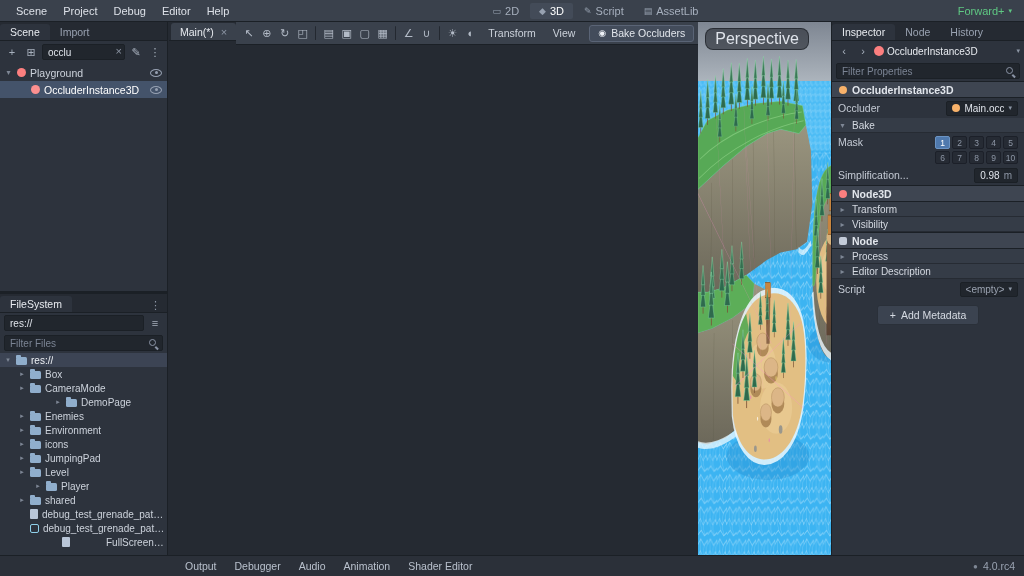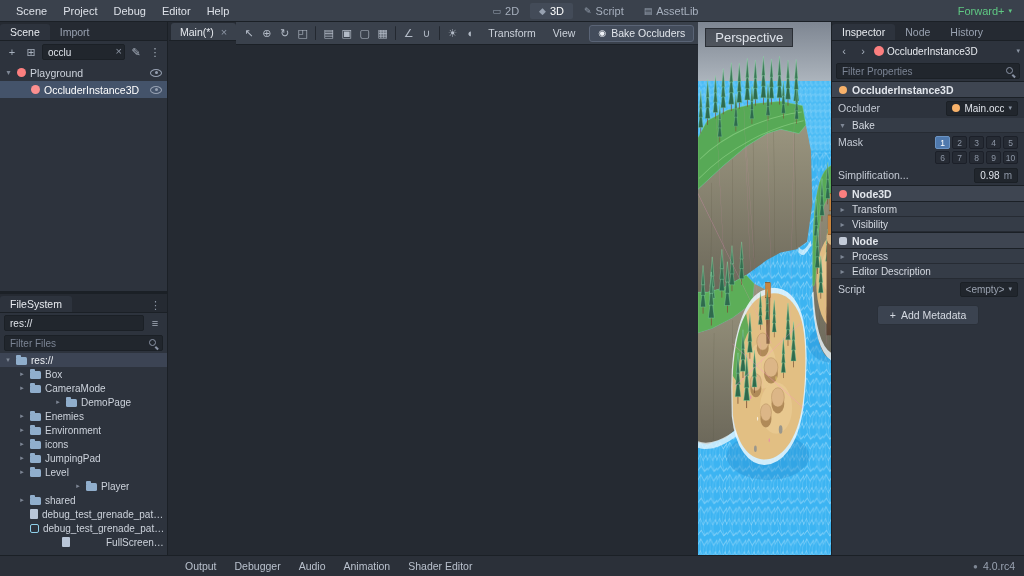--- a/index.html
+++ b/index.html
@@ -83,21 +83,21 @@
   .tool-icons{display:flex;align-items:center;gap:1px;}
   .tbtn{width:17px;height:17px;display:inline-flex;align-items:center;justify-content:center;color:#b3bbc7;font-size:11px;border-radius:2px;}
   .tbtn.sep{width:1px;height:14px;background:#232830;margin:0 3px;}
   .vmenu{padding:2px 8px;font-size:10.5px;color:#ccd2db;}
   .bake{margin-left:5px;display:flex;gap:5px;align-items:center;background:#434c5b;border:1px solid #5a6476;
     border-radius:3px;color:#e2e6ec;font-size:10.5px;padding:0 8px;height:17px;}
   .bake-ic{color:#eef1f6;font-size:9px;}
   .viewport{flex:1;position:relative;background:#8b93a0;overflow:hidden;}
   .viewport svg{position:absolute;inset:0;width:100%;height:100%;display:block;}
   .persp{position:absolute;left:7px;top:6px;background:rgba(25,29,36,.55);border:1px solid rgba(20,23,29,.6);
-    border-radius:0;padding:1px 9px;font-size:13px;color:#dfe3ea;}
+    border-radius:8px;padding:1px 9px;font-size:16px;color:#dfe3ea;}
 
   
   .node-bar{display:flex;align-items:center;gap:3px;padding:2px 4px;height:20px;}
   .nname{font-size:10px;color:var(--bright);white-space:nowrap;overflow:hidden;text-overflow:ellipsis;flex:1;}
   .caret{font-size:7px;color:var(--dim);}
   .nicon{width:10px;height:10px;border-radius:50%;flex:0 0 auto;}
   .nicon.red{background:#fc7f7f;}
   .nicon.orange{background:#f8b26a;}
   .nicon.gray{background:#c3cbd8;border-radius:2px;}
   .nicon.small{width:8px;height:8px;}
@@ -260,21 +260,21 @@
           <div class="fs-row" style="padding-left: 18px;">
             <span class="chev">▸</span>
             <span class="fsicon icon-folder"></span>
             <span class="lbl">JumpingPad</span>
           </div>
           <div class="fs-row" style="padding-left: 18px;">
             <span class="chev">▸</span>
             <span class="fsicon icon-folder"></span>
             <span class="lbl">Level</span>
           </div>
-          <div class="fs-row" style="padding-left: 34px; margin-left: 40px;">
+          <div class="fs-row" style="padding-left: 34px;">
             <span class="chev">▸</span>
             <span class="fsicon icon-folder"></span>
             <span class="lbl">Player</span>
           </div>
           <div class="fs-row" style="padding-left: 18px;">
             <span class="chev">▸</span>
             <span class="fsicon icon-folder"></span>
             <span class="lbl">shared</span>
           </div>
           <div class="fs-row" style="padding-left: 18px;">

